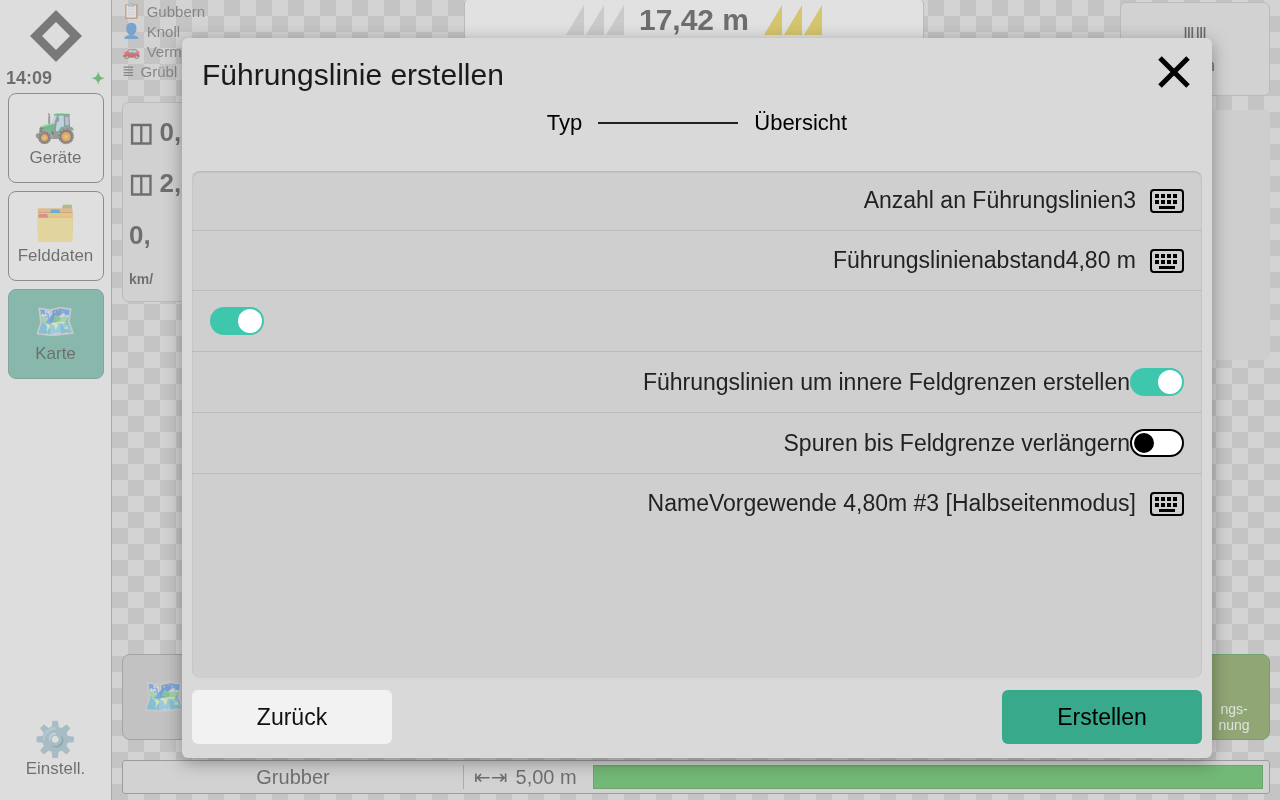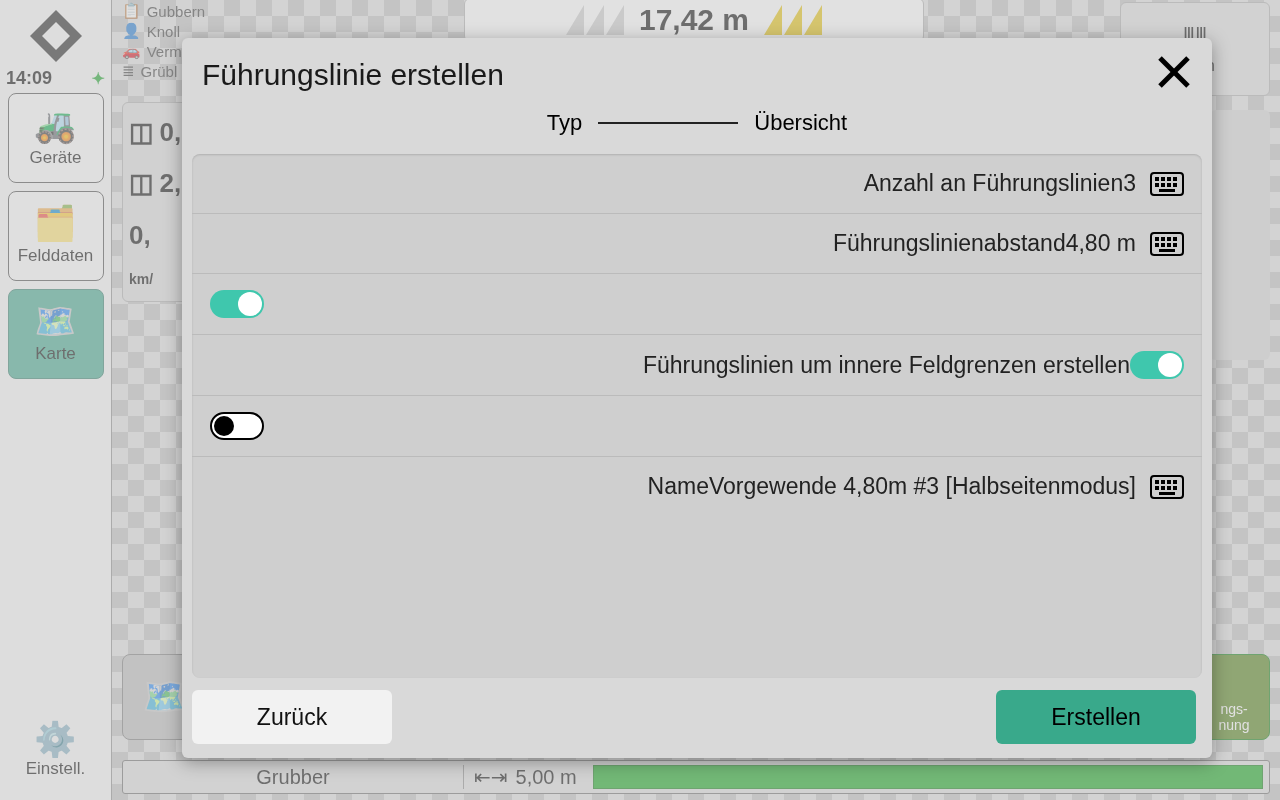--- a/index.html
+++ b/index.html
@@ -57,35 +57,35 @@
   
   .scrim{position:absolute;inset:0;background:rgba(200,200,200,0.55);}
   .dialog{
     position:absolute; left:182px; top:38px; width:1030px; height:720px;
     background:#d9d9d9; border-radius:6px; box-shadow:0 4px 18px rgba(0,0,0,0.35);
     display:flex; flex-direction:column; padding:0;
   }
   .dlg-header{display:flex;align-items:center;justify-content:space-between;padding:16px 20px 8px 20px;}
   .dlg-title{font-size:30px; color:#1a1a1a;}
   .dlg-close{font-size:40px;line-height:1;cursor:pointer;font-weight:bold;user-select:none;}
-  .dlg-steps{display:flex;align-items:center;justify-content:center;gap:16px;padding:6px 0 18px;font-size:22px;}
+  .dlg-steps{display:flex;align-items:center;justify-content:center;gap:16px;padding:6px 0 35px;font-size:22px;}
   .dlg-steps .line{width:140px;height:2px;background:#222;}
   .dlg-body{margin:0 10px 0 10px;background:#cfcfcf;border-radius:8px;flex:1;overflow:auto;box-shadow:inset 0 1px 2px rgba(0,0,0,0.15);} 
   .row{display:flex;align-items:center;justify-content:space-between;padding:16px 18px;border-bottom:1px solid #bbb;font-size:23px;color:#222;}
   .row:last-child{border-bottom:none;}
   .row .lab{flex:1;text-align:right;}
   .row .val{display:flex;align-items:center;gap:14px;font-size:23px;}
   .kbicon{width:34px;height:24px;}
   .toggle{width:54px;height:28px;border-radius:14px;position:relative;}
   .toggle .knob{position:absolute;top:2px;width:24px;height:24px;border-radius:50%;background:#fff;}
   .toggle.on{background:#3fc7ad;}
   .toggle.on .knob{right:2px;}
   .toggle.off{background:#fff;border:2px solid #000;width:54px;height:28px;}
   .toggle.off .knob{left:2px;background:#000;top:2px;width:20px;height:20px;}
-  .dlg-footer{display:flex;justify-content:space-between;padding:12px 16px 14px 10px;}
+  .dlg-footer{display:flex;justify-content:space-between;padding:12px 10px 14px 10px;}
   .btn{min-width:200px;height:54px;border-radius:6px;border:none;font-size:23px;cursor:pointer;}
   .btn.back{background:#f2f2f2;color:#111;}
   .btn.create{background:#3aa58a;color:#061;color:#06382b;color:#000;}
   .btn.create{background:#39a98b;color:#000;}
 </style>
 </head>
 <body>
 
 <div class="checker"></div>
 
@@ -259,20 +259,21 @@
     <div class="row">
       <div class="lab">Führungslinien um innere Feldgrenzen erstellen</div>
       <div class="val">
         <div class="toggle on">
             <div class="knob"></div>
           </div>
       </div>
     </div>
 
     <div class="row">
+      <div class="lab">Spuren bis Feldgrenze verlängern</div>
       <div class="val">
         <div class="toggle off">
             <div class="knob"></div>
           </div>
       </div>
     </div>
 
     <div class="row">
       <div class="lab">Name</div>
       <div class="val">

